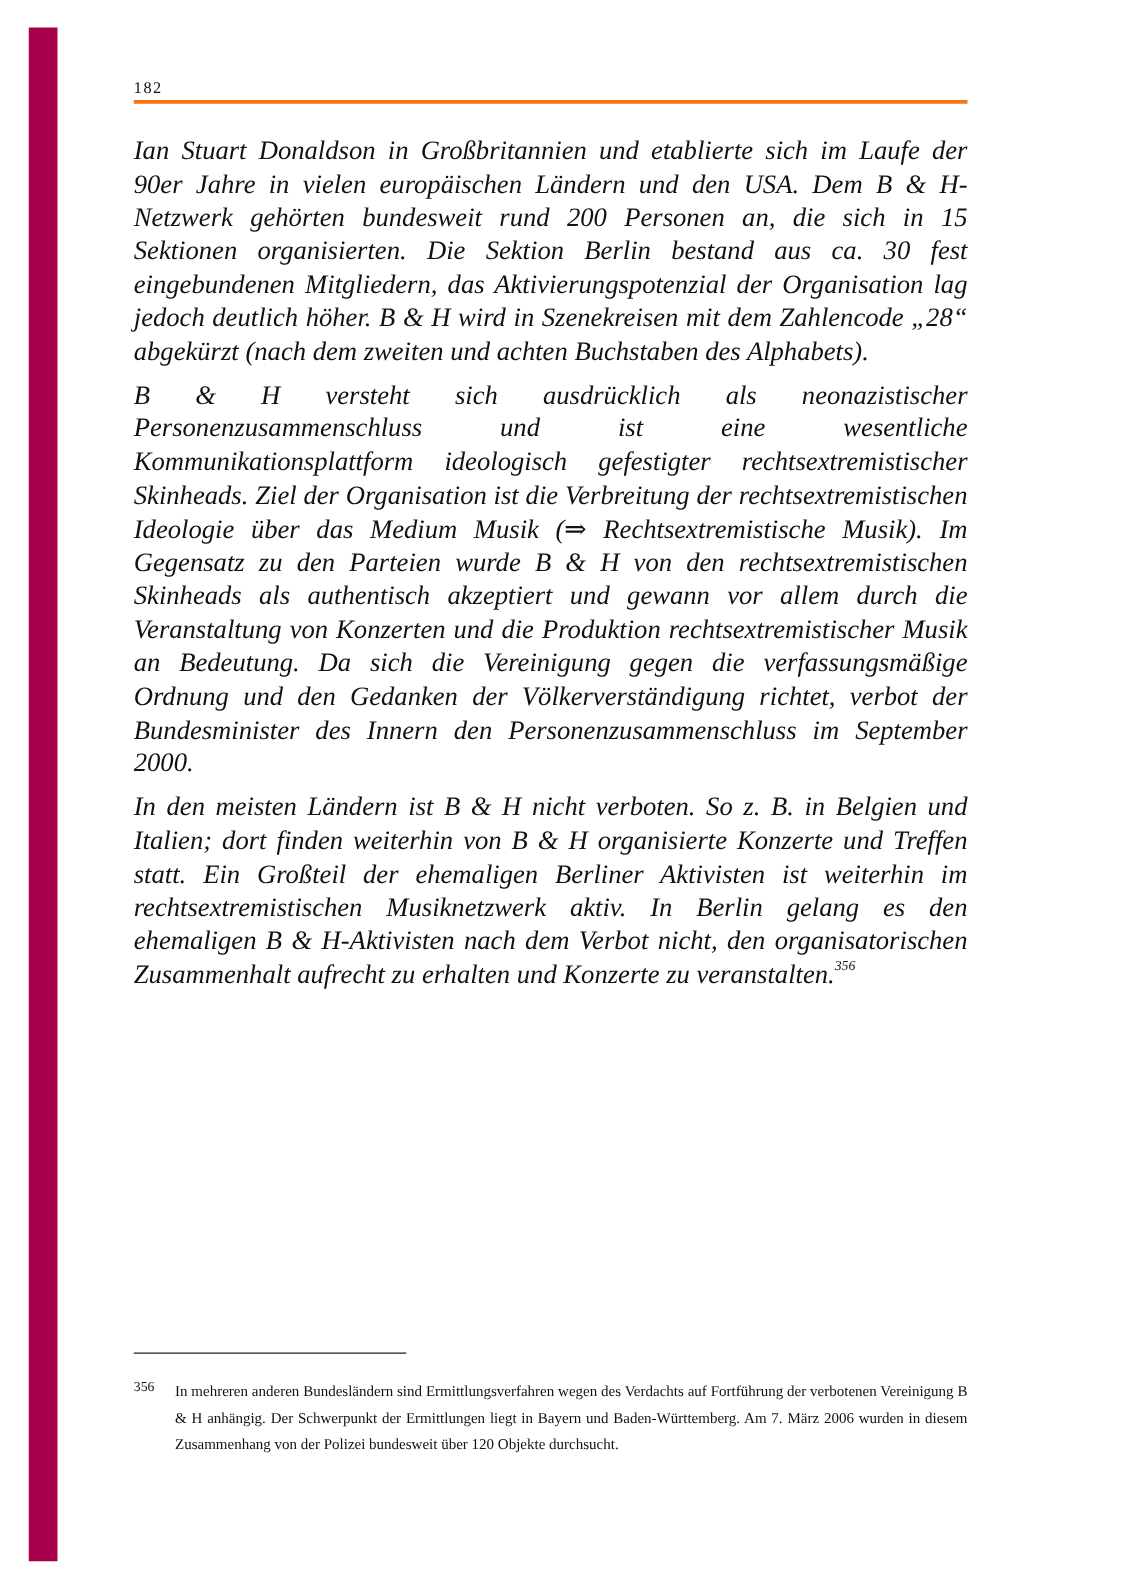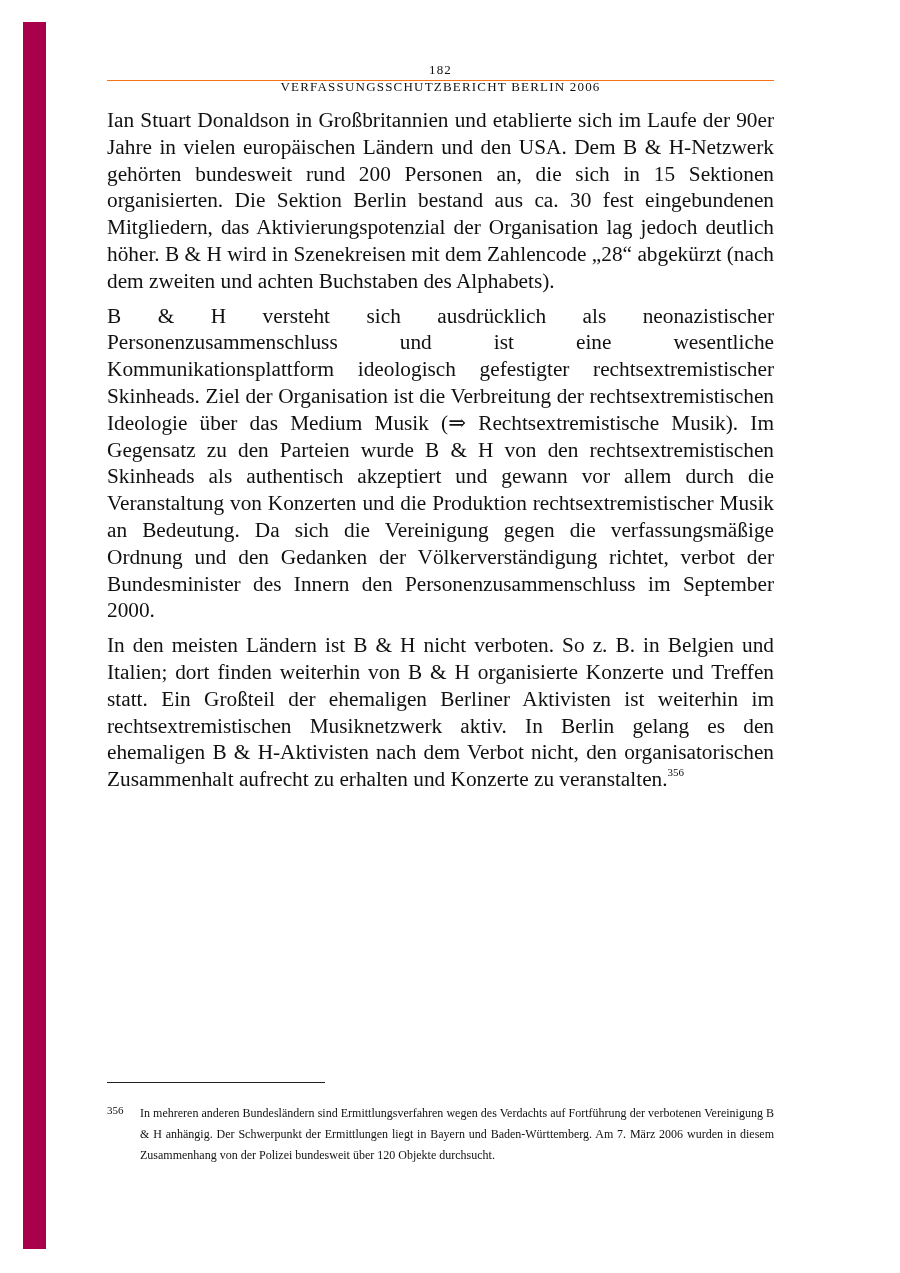--- a/index.html
+++ b/index.html
@@ -1,38 +1,37 @@
 <!DOCTYPE html>
 <html><head>
   <meta charset="utf-8">
   <style>
     html, body { margin: 0; padding: 0; background: #ffffff; }
     body { width: 900px; height: 1273px; position: relative; overflow: hidden;
            font-family: "Liberation Serif", "DejaVu Serif", serif; color: #111; }
     .side-bar { position: absolute; left: 23px; top: 22px; width: 23px; height: 1227px; background: #A8004A; }
     .running-header { position: absolute; left: 107px; top: 62px; width: 667px; height: 18px;
-                      border-bottom: 1px solid #f97316; font-size: 13px; letter-spacing: 1.2px;
-                      display: flex; justify-content: space-between; align-items: center; line-height: 16px; flex-direction: column; }
+                      border-bottom: 3px solid #f97316; font-size: 13px; letter-spacing: 1.2px;
+                      display: flex; justify-content: space-between; align-items: flex-start; line-height: 16px; }
     .running-header span { padding-bottom: 1px; }
     .body-text { position: absolute; left: 107px; top: 107px; width: 667px; }
-    .body-text p { margin: 0 0 8px 0; font-size: 21.3px; line-height: 26.8px; text-align: justify; text-align-last: left; }
+    .body-text p { margin: 0 0 8px 0; font-size: 21.3px; line-height: 26.8px; text-align: justify; text-align-last: left; font-style: italic; }
     sup.fnref { font-size: 11px; vertical-align: 10px; line-height: 0; }
     .fn-rule { position: absolute; left: 107px; top: 1082px; width: 218px; height: 0; border-top: 1px solid #222; }
     .footnote { position: absolute; left: 107px; top: 1103px; width: 667px; display: flex; }
     .fn-num { width: 33px; font-size: 11px; line-height: 14px; padding-top: 0px; flex: none; }
     .fn-text { flex: 1; font-size: 12px; line-height: 21px; text-align: justify; text-align-last: left; }
   </style>
 </head>
 <body>
 
 <div class="side-bar"></div>
 
 <div class="running-header">
   <span>182</span>
-  <span>VERFASSUNGSSCHUTZBERICHT BERLIN 2006</span>
 </div>
 
 <div class="body-text">
   <p><span>Ian Stuart Donaldson in Großbritannien und etablierte sich im Laufe der 90er Jahre in vielen europäischen Ländern und den USA. Dem B &amp; H-Netzwerk gehörten bundesweit rund 200 Personen an, die sich in 15 Sektionen organisierten. Die Sektion Berlin bestand aus ca. 30 fest eingebundenen Mitgliedern, das Aktivierungspotenzial der Organisation lag jedoch deutlich höher. B &amp; H wird in Szenekreisen mit dem Zahlencode „28“ abgekürzt (nach dem zweiten und achten Buchstaben des Alphabets).</span></p>
   <p><span>B &amp; H versteht sich ausdrücklich als neonazistischer Personenzusammenschluss und ist eine wesentliche Kommunikationsplattform ideologisch gefestigter rechtsextremistischer Skinheads. Ziel der Organisation ist die Verbreitung der rechtsextremistischen Ideologie über das Medium Musik (⇒ Rechtsextremistische Musik). Im Gegensatz zu den Parteien wurde B &amp; H von den rechtsextremistischen Skinheads als authentisch akzeptiert und gewann vor allem durch die Veranstaltung von Konzerten und die Produktion rechtsextremistischer Musik an Bedeutung. Da sich die Vereinigung gegen die verfassungsmäßige Ordnung und den Gedanken der Völkerverständigung richtet, verbot der Bundesminister des Innern den Personenzusammenschluss im September 2000.</span></p>
   <p><span>In den meisten Ländern ist B &amp; H nicht verboten. So z. B. in Belgien und Italien; dort finden weiterhin von B &amp; H organisierte Konzerte und Treffen statt. Ein Großteil der ehemaligen Berliner Aktivisten ist weiterhin im rechtsextremistischen Musiknetzwerk aktiv. In Berlin gelang es den ehemaligen B &amp; H-Aktivisten nach dem Verbot nicht, den organisatorischen Zusammenhalt aufrecht zu erhalten und Konzerte zu veranstalten.</span><sup class="fnref">356</sup></p>
 </div>
 
 <div class="fn-rule"></div>
 

